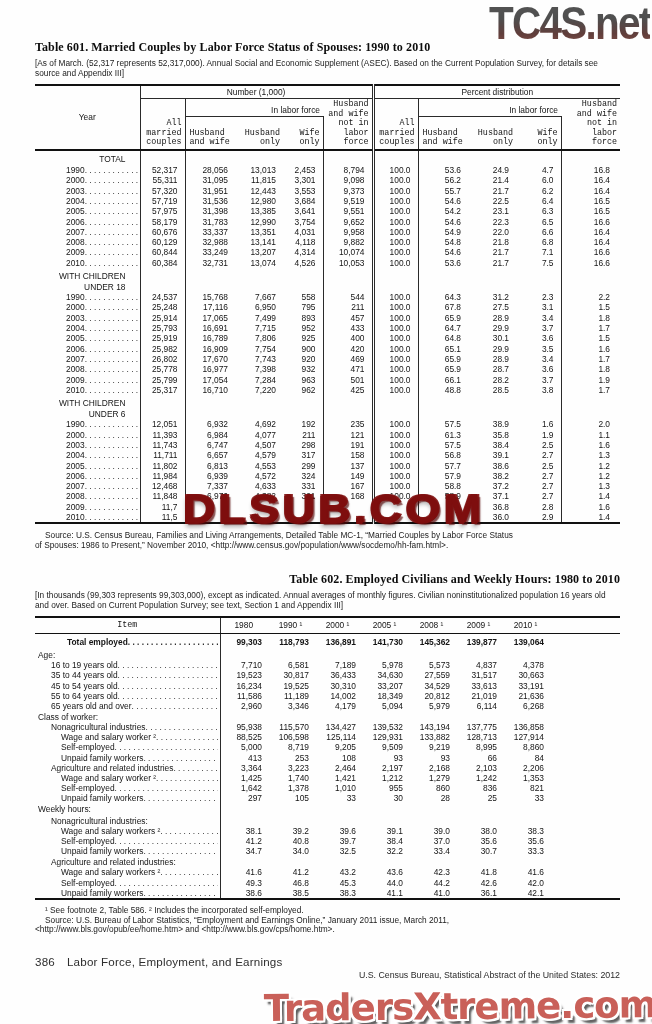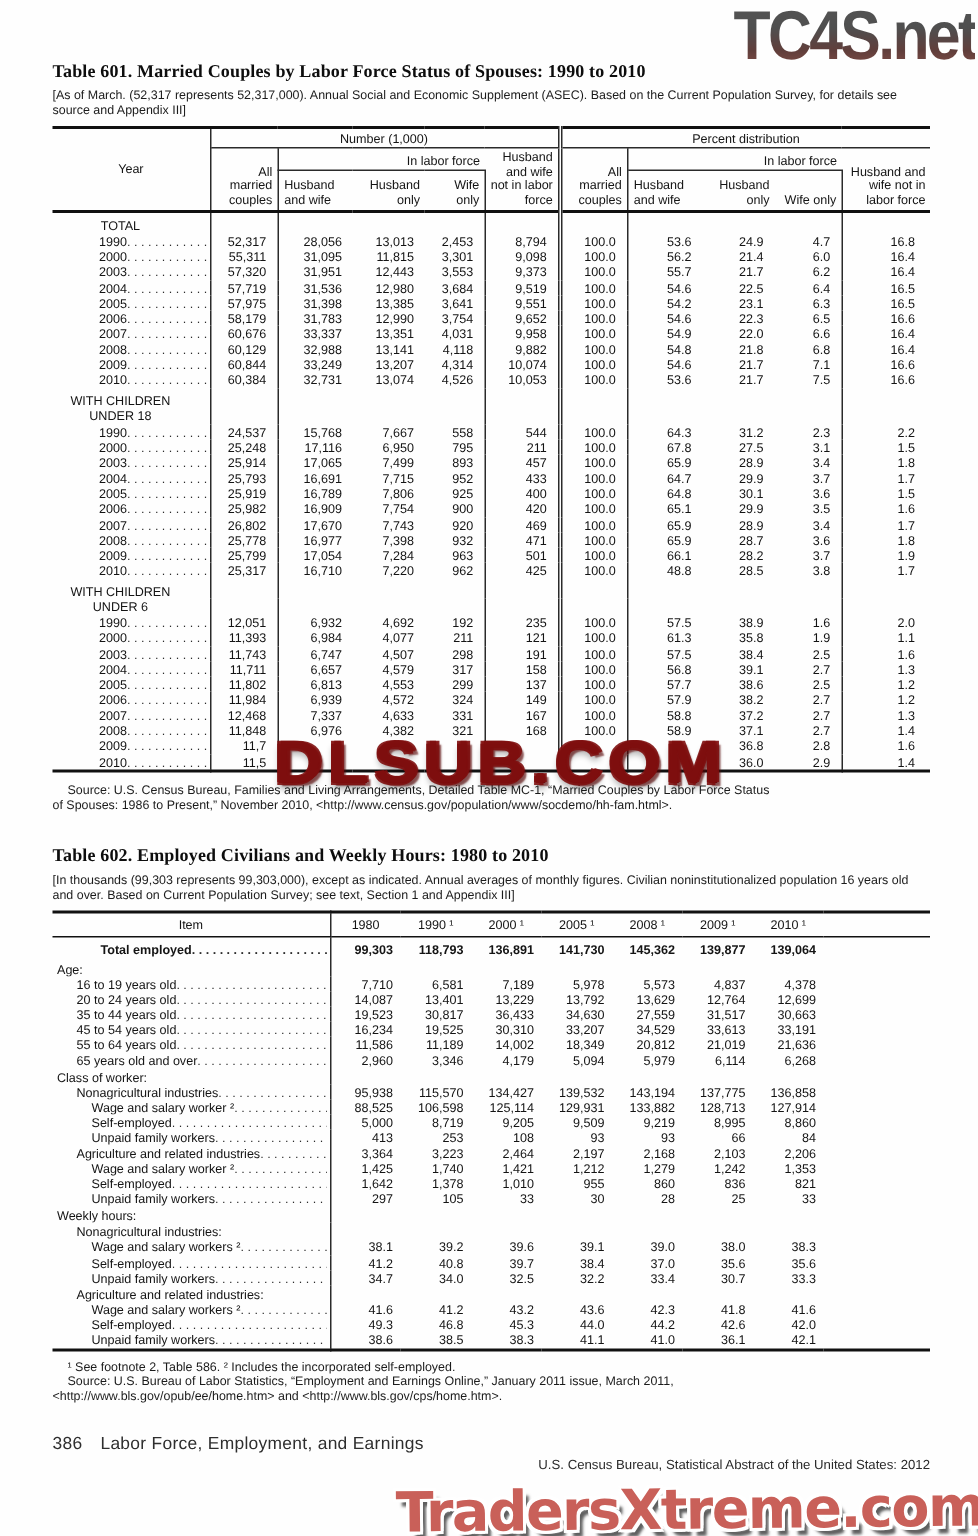--- a/index.html
+++ b/index.html
@@ -6,61 +6,61 @@
   html,body { background:#ffffff; }
   body { width:652px; height:1024px; overflow:hidden;
          font-family:"Liberation Sans", sans-serif; color:#141414; }
   .page { position:relative; width:652px; height:1024px; background:#fefefe; overflow:hidden; }
   .content { padding:0 32px 0 35px; }
 
   
   .tbl-title { font-family:"Liberation Serif", serif; font-weight:bold;
                font-size:12px; line-height:15px; letter-spacing:0.1px; color:#0d0d0d; }
   #title601 { margin-top:40px; }
-  #title602 { margin-top:21px; }
+  #title602 { margin-top:21px;text-align:right; }
   .tbl-note { font-size:8.3px; line-height:10px; margin-top:3px; color:#1b1b1b; }
   .src { font-size:8.3px; line-height:9.8px; color:#1b1b1b; }
   .src.ind, .fnote.ind { text-indent:10px; }
   .fnote { font-size:8.3px; line-height:9.8px; color:#1b1b1b; }
   #src601 { margin-top:7px; }
   #fnote602 { margin-top:6px; }
 
   
   table { border-collapse:collapse; table-layout:fixed; width:100%;
           font-size:8.4px; color:#141414; }
   th { font-weight:normal; }
   .br   { border-right:1px solid #2a2a2a; }
   .bdbl { border-right:3px double #2a2a2a; }
 
   
   #t601 { margin-top:6px; border-top:2px solid #111; border-bottom:2px solid #111; }
   #t601 thead { border-bottom:2px solid #111; }
   #t601 th { line-height:9.4px; padding:1px 3px; }
   #t601 th.gh { text-align:center; border-bottom:1px solid #2a2a2a; padding:2px 0 1px; }
   #t601 th.year-h { text-align:center; vertical-align:middle; }
-  #t601 th.sub { vertical-align:bottom; padding-bottom:2px; }
+  #t601 th.sub { vertical-align:bottom; padding-bottom:2px;font-family:Liberation Mono, monospace; }
   #t601 th.h-right { text-align:right; }
   #t601 th.h-left { text-align:left; padding-left:4px;margin-left:36px; }
   #t601 th.ilf-h { text-align:right; vertical-align:bottom; border-bottom:1px solid #2a2a2a; }
   #t601 tbody td { line-height:10.3px; white-space:nowrap; overflow:hidden; padding:0; }
   #t601 td.val { text-align:right; padding-right:7px; }
   #t601 td.pnot { padding-right:10px; }
   #t601 td.year-cell { padding-left:31px; }
   #t601 tr.secrow td { line-height:10.6px; }
   #t601 tr.secfirst td { padding-top:3px; }
-  #t601 td.sec-label { text-align:center; padding-right:14px; }
+  #t601 td.sec-label { text-align:right; padding-right:14px; }
   .yl { display:flex; }
   .leader { flex:1 1 auto; overflow:hidden; white-space:nowrap; color:#2c2c2c; }
   .leader::after { content:". . . . . . . . . . . . . . . . . . . . . . . . . . . . . . . . . . . . . ."; }
 
   
   #t602 { margin-top:6px; border-top:2.5px solid #111; border-bottom:2px solid #111; }
   #t602 thead th { border-bottom:1.5px solid #111; text-align:center;
                    padding:2px 0 3px; line-height:10px; }
-  #t602 thead th.item-h { border-right:1px solid #2a2a2a; }
+  #t602 thead th.item-h { border-right:1px solid #2a2a2a;font-family:Liberation Mono, monospace; }
   #t602 thead th.sp { border-right:none; }
   #t602 tbody td { line-height:10.15px; white-space:nowrap; overflow:hidden; padding:0; }
   #t602 td.item { border-right:1px solid #2a2a2a; }
   #t602 td.val { text-align:right; padding-right:5px; }
   #t602 tr.bold td { font-weight:bold; }
   #t602 tr.padrow td { padding-top:3px; padding-bottom:2px; }
   #t602 tr.grp td { padding-top:1px; }
   .item-inner { display:flex; }
   .i0 .item-inner { padding-left:3px; }
   .i1 .item-inner { padding-left:16px; }
@@ -826,36 +826,20 @@
             <td class="val">7,189</td>
             <td class="val">5,978</td>
             <td class="val">5,573</td>
             <td class="val">4,837</td>
             <td class="val">4,378</td>
             <td class="spacer"></td>
           </tr>
           <tr>
             <td class="item i1">
               <div class="item-inner">
-                <span class="txt">20 to 24 years old</span>
-                <span class="leader"></span>
-              </div>
-            </td>
-            <td class="val">14,087</td>
-            <td class="val">13,401</td>
-            <td class="val">13,229</td>
-            <td class="val">13,792</td>
-            <td class="val">13,629</td>
-            <td class="val">12,764</td>
-            <td class="val">12,699</td>
-            <td class="spacer"></td>
-          </tr>
-          <tr>
-            <td class="item i1">
-              <div class="item-inner">
                 <span class="txt">35 to 44 years old</span>
                 <span class="leader"></span>
               </div>
             </td>
             <td class="val">19,523</td>
             <td class="val">30,817</td>
             <td class="val">36,433</td>
             <td class="val">34,630</td>
             <td class="val">27,559</td>
             <td class="val">31,517</td>

